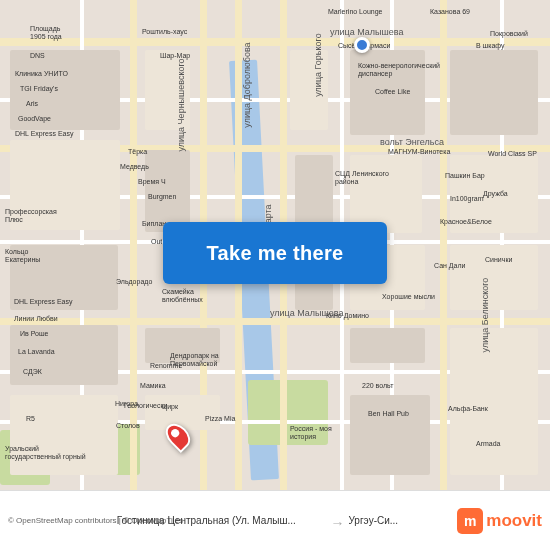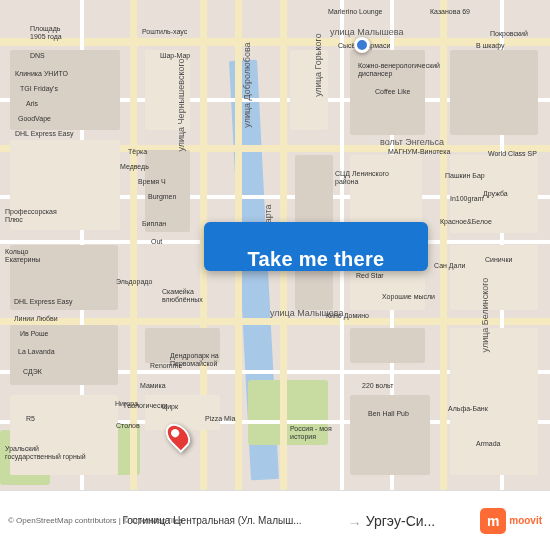--- a/index.html
+++ b/index.html
@@ -102,31 +102,30 @@
       border-radius: 50%;
     }
 
     
     .cta-button {
       position: absolute;
       left: 50%;
       transform: translateX(-50%);
       top: 222px;
       width: 224px;
-      height: 49px;
+      height: 62px;
       background: #1976d2;
       border-radius: 6px;
       display: flex;
-      align-items: flex-end;
+      align-items: center;
       justify-content: center;
       cursor: pointer;
       box-shadow: 0 3px 10px rgba(0,0,0,0.3);
       z-index: 30;
       border: none;
-      margin-left: 41px;
     }
     .cta-button-label {
       color: white;
       font-size: 20px;
       font-weight: 600;
       letter-spacing: 0.3px;
     }
 
     
     #bottom-bar {
@@ -197,21 +196,21 @@
       background: #ff6b35;
       border-radius: 5px;
       display: flex;
       align-items: center;
       justify-content: center;
       color: white;
       font-size: 14px;
       font-weight: bold;
     }
     .moovit-text {
-      font-size: 10px;
+      font-size: 17px;
       color: #ff6b35;
       font-weight: bold;
     }
 
     .block {
       position: absolute;
       background: #d8cfc5;
       border-radius: 2px;
     }
     .block-light {
@@ -355,19 +354,19 @@
 
 <div id="bottom-bar">
   <div class="bottom-logo">
     <span class="osm-logo" style="font-size:8px;color:#666;">© OpenStreetMap contributors | © OpenMapTiles</span>
   </div>
   <div class="bottom-from">
     <span class="bottom-text" style="font-size:10px;">Гостиница Центральная (Ул. Малыш...</span>
   </div>
   <span class="bottom-arrow">→</span>
   <div class="bottom-to">
-    <span class="bottom-text" style="font-size:14px;">Ургэу-Си...</span>
+    <span class="bottom-text" style="font-size:10px;">Ургэу-Си...</span>
   </div>
   <div class="moovit-logo">
     <div class="moovit-m">m</div>
     <span class="moovit-text">moovit</span>
   </div>
 </div>
 
 </body></html>

